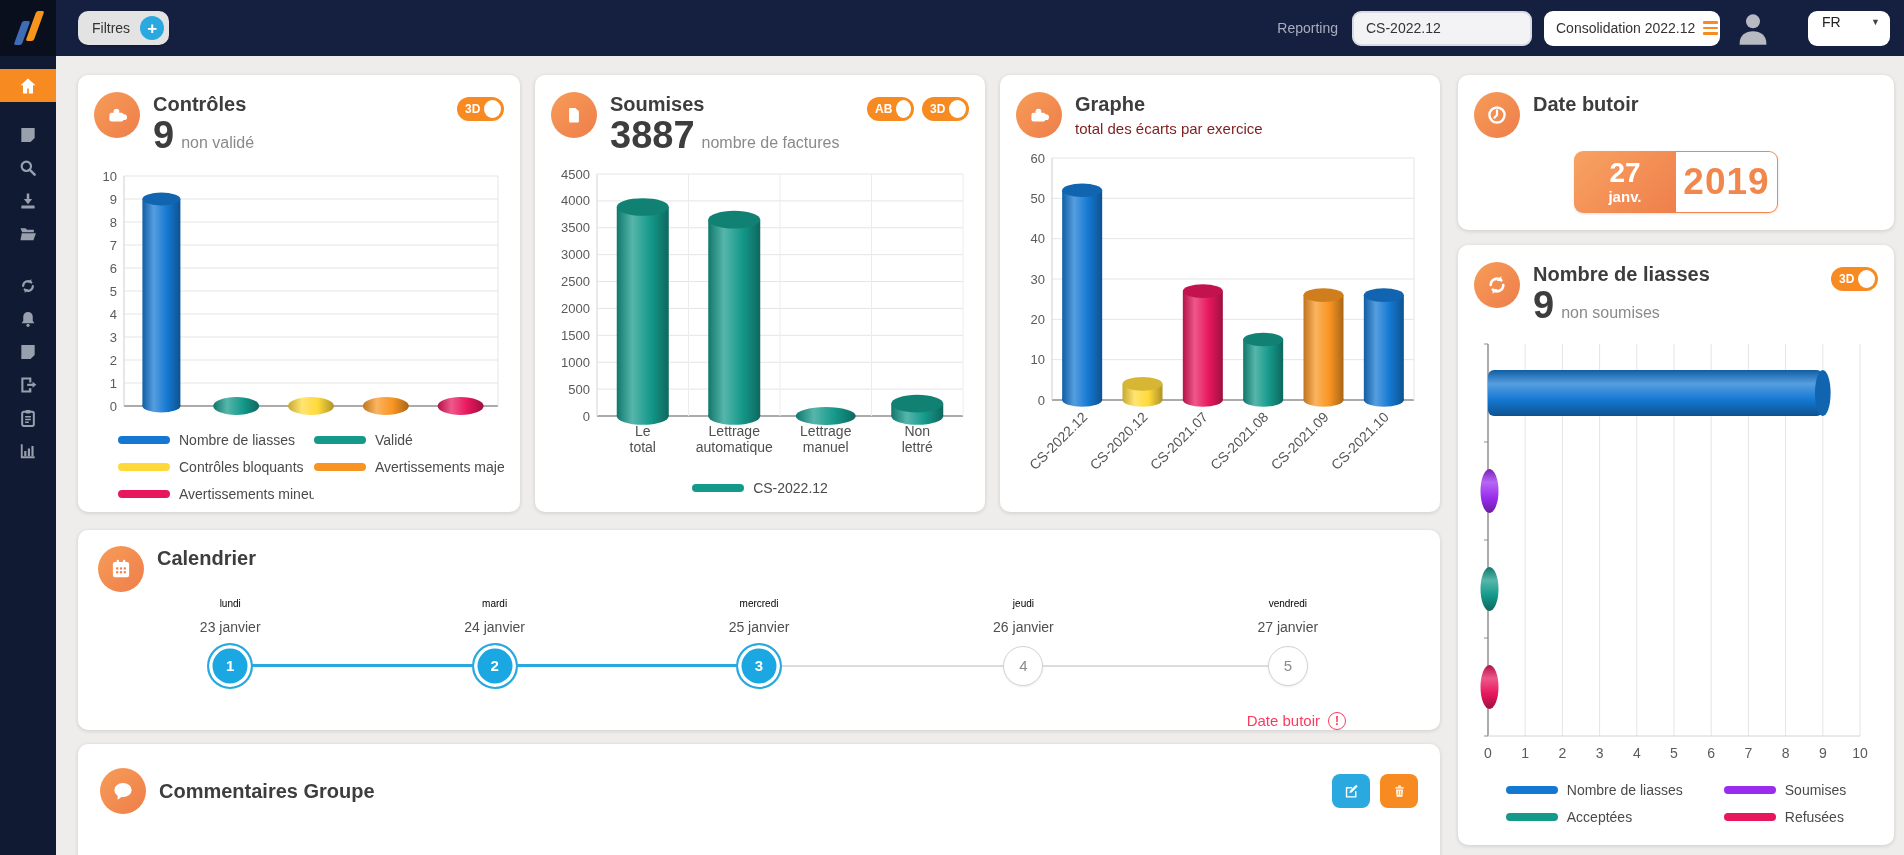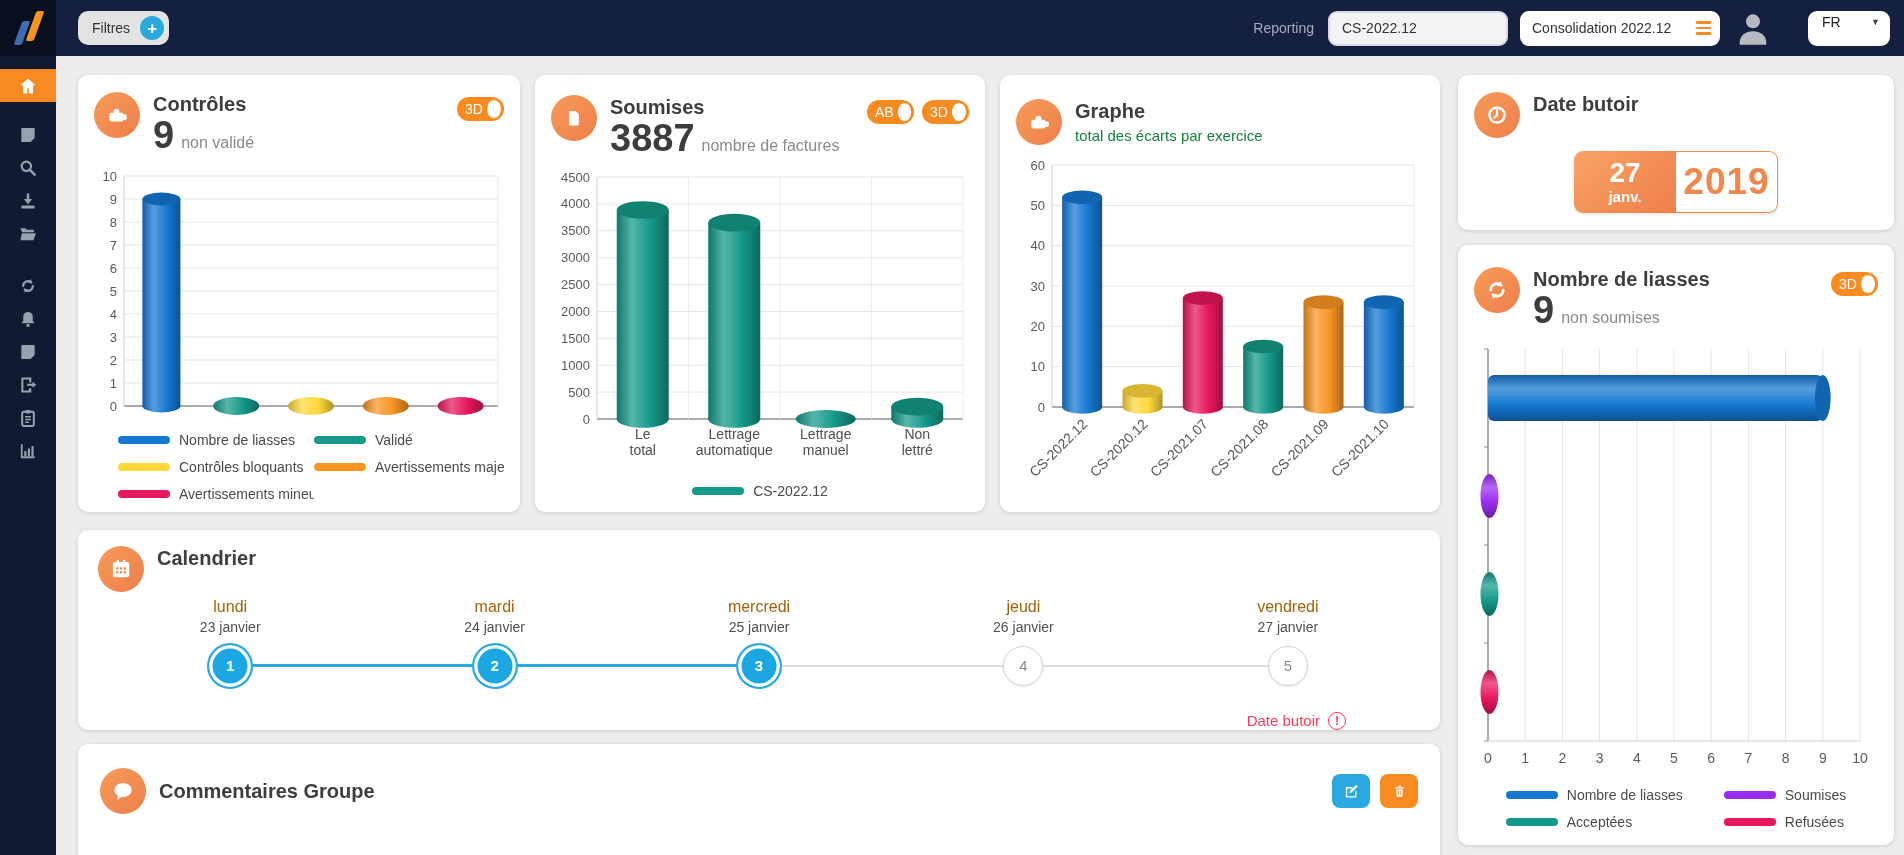--- a/index.html
+++ b/index.html
@@ -11,21 +11,21 @@
             display:flex; align-items:center; padding:0 14px 0 22px; }
   .filtres { display:flex; align-items:center; gap:10px; background:#e3e3e3; border:none; cursor:pointer;
              border-radius:10px; height:34px; padding:0 5px 0 14px; font-size:14px; color:#333;
              font-family:inherit; box-shadow:0 1px 2px rgba(0,0,0,.25); }
   .plus-circle { width:24px; height:24px; border-radius:50%; background:#29a9e0; color:#fff;
                  display:flex; align-items:center; justify-content:center; font-size:17px; font-weight:700; line-height:1; }
   .top-right { margin-left:auto; display:flex; align-items:center; gap:12px; }
   .rep-label { color:#a8aebc; font-size:14px; margin-right:2px; }
   .rep-input { width:180px; height:35px; border-radius:9px; border:2px solid #d8dbe4; background:#f3f3f5;
                font-size:14px; color:#333; padding:0 12px; font-family:inherit; }
-  .consol { width:200px; height:35px; border-radius:9px; background:#fff; display:flex; align-items:center;
+  .consol { width:176px; height:35px; border-radius:9px; background:#fff; display:flex; align-items:center;
             padding:0 9px 0 12px; gap:8px; cursor:pointer; }
   .consol span.txt { font-size:14px; color:#333; flex:1; white-space:nowrap; }
   .burger { display:flex; flex-direction:column; gap:3px; }
   .burger i { display:block; width:15px; height:2.6px; background:#f78b22; border-radius:1px; }
   .avatar { width:42px; height:42px; display:flex; align-items:center; justify-content:center; cursor:pointer; }
   .lang { width:82px; height:35px; border-radius:9px; background:#fff; display:flex; align-items:center;
           padding:0 10px 12px 14px; cursor:pointer; margin-left:22px; }
   .lang .code { font-size:14px; color:#222; flex:1; }
   .lang .caret { font-size:9px; color:#444; }
 
@@ -41,36 +41,36 @@
   .rail-item.active { background:#f78b22; }
   .rail-item.mt-lg { margin-top:16px; }
   .rail-item.mt-group { margin-top:19px; }
 
   
   .content { position:absolute; left:56px; top:56px; right:0; bottom:0; overflow:hidden;
              padding:19px 10px 0 22px; display:flex; gap:18px; }
   .left-col { flex:1; display:flex; flex-direction:column; }
   .right-col { width:436px; flex:none; display:flex; flex-direction:column; }
   .cards-row { display:flex; gap:15px; height:465px; }
-  .card { background:#fff; border-radius:10px; box-shadow:0 1px 4px rgba(0,0,0,.14);justify-content:center; }
+  .card { background:#fff; border-radius:10px; box-shadow:0 1px 4px rgba(0,0,0,.14); }
   .chart-card { flex:1; padding:17px 16px 10px; display:flex; flex-direction:column; }
 
   .card-head { display:flex; gap:13px; align-items:flex-start; }
   .badge { width:46px; height:46px; border-radius:50%; flex:none;
            background:linear-gradient(135deg,#f79c58,#ee7e4a);
            display:flex; align-items:center; justify-content:center; }
   .titles h3 { font-size:20px; font-weight:700; color:#3d3d3d; margin-top:1px; }
   .count-line { display:flex; align-items:baseline; gap:7px; }
   .count-big { font-size:38px; font-weight:700; color:#3d3d3d; line-height:1.05; }
   .count-lbl { font-size:16px; color:#8a8a8a; }
-  .subtitle { font-size:15px; color:#15803d; margin-top:4px; }
+  .subtitle { font-size:15px; color:#7f1d1d; margin-top:4px; }
   .toggles { margin-left:auto; display:flex; gap:8px; margin-top:5px; }
   .toggle { width:47px; height:24px; border-radius:12px; background:#f78b22; cursor:pointer;
             display:flex; align-items:center; padding:0 3px 0 8px; gap:4px; }
-  .toggle .lbl { color:#fff; font-size:14px; font-weight:400; flex:1; }
+  .toggle .lbl { color:#fff; font-size:12px; font-weight:700; flex:1; }
   .toggle .knob { width:18px; height:18px; border-radius:50%; background:#fff; }
 
   svg.chart { display:block; margin-top:8px; }
   svg text { font-family:"Liberation Sans",sans-serif; }
 
   .legend { display:grid; margin-top:10px; row-gap:11px; }
   .legend.cols-controles { grid-template-columns:196px 1fr; padding-left:24px; }
   .legend.center-one { display:flex; justify-content:center; margin-top:14px; }
   .legend.cols-liasses { grid-template-columns:218px auto; width:fit-content; margin:10px auto 0; }
   .leg-item { display:flex; align-items:center; gap:9px; overflow:hidden; white-space:nowrap; }
@@ -87,21 +87,21 @@
   .date-month { font-size:15px; font-weight:700; margin-top:1px; }
   .date-right { width:102px; background:#fff; border:1.5px solid #f2874e; border-left:none;
                 border-radius:0 9px 9px 0; display:flex; align-items:center; justify-content:center; }
   .date-year { font-size:37px; font-weight:700; color:#f2874e; letter-spacing:1px; }
   .card-liasses { height:600px; padding:17px 16px 10px; display:flex; flex-direction:column; }
 
   
   .card-cal { margin-top:18px; height:200px; padding:16px 20px 10px; position:relative; }
   .cal-steps { position:relative; display:flex; margin-top:6px; height:112px; }
   .cal-step { flex:1; text-align:center; position:relative; z-index:1; }
-  .cal-day { height:17px; font-size:16px; color:#a16207; }
+  .cal-day { height:17px; font-size:10px; color:#000000; }
   .cal-date { height:17px; margin-top:4px; font-size:14px; color:#4f4f4f; }
   .circ-wrap { height:48px; margin-top:6px; display:flex; align-items:center; justify-content:center; }
   .step-circ { display:flex; align-items:center; justify-content:center; border-radius:50%; font-size:15px; cursor:pointer; }
   .step-circ.done { width:46px; height:46px; background:#1ba7e2; border:2px solid #29a9e0;
                     box-shadow:inset 0 0 0 3.5px #fff; color:#fff; font-weight:700; }
   .step-circ.todo { width:40px; height:40px; background:#fff; border:1px solid #d3d3d3; color:#8a8a8a;
                     box-shadow:0 1px 2px rgba(0,0,0,.08); }
   .connector { position:absolute; top:66px; height:3px; z-index:0; }
   .connector.done { background:#29a9e0; }
   .connector.todo { background:#dcdcdc; height:2px; top:67px; }

